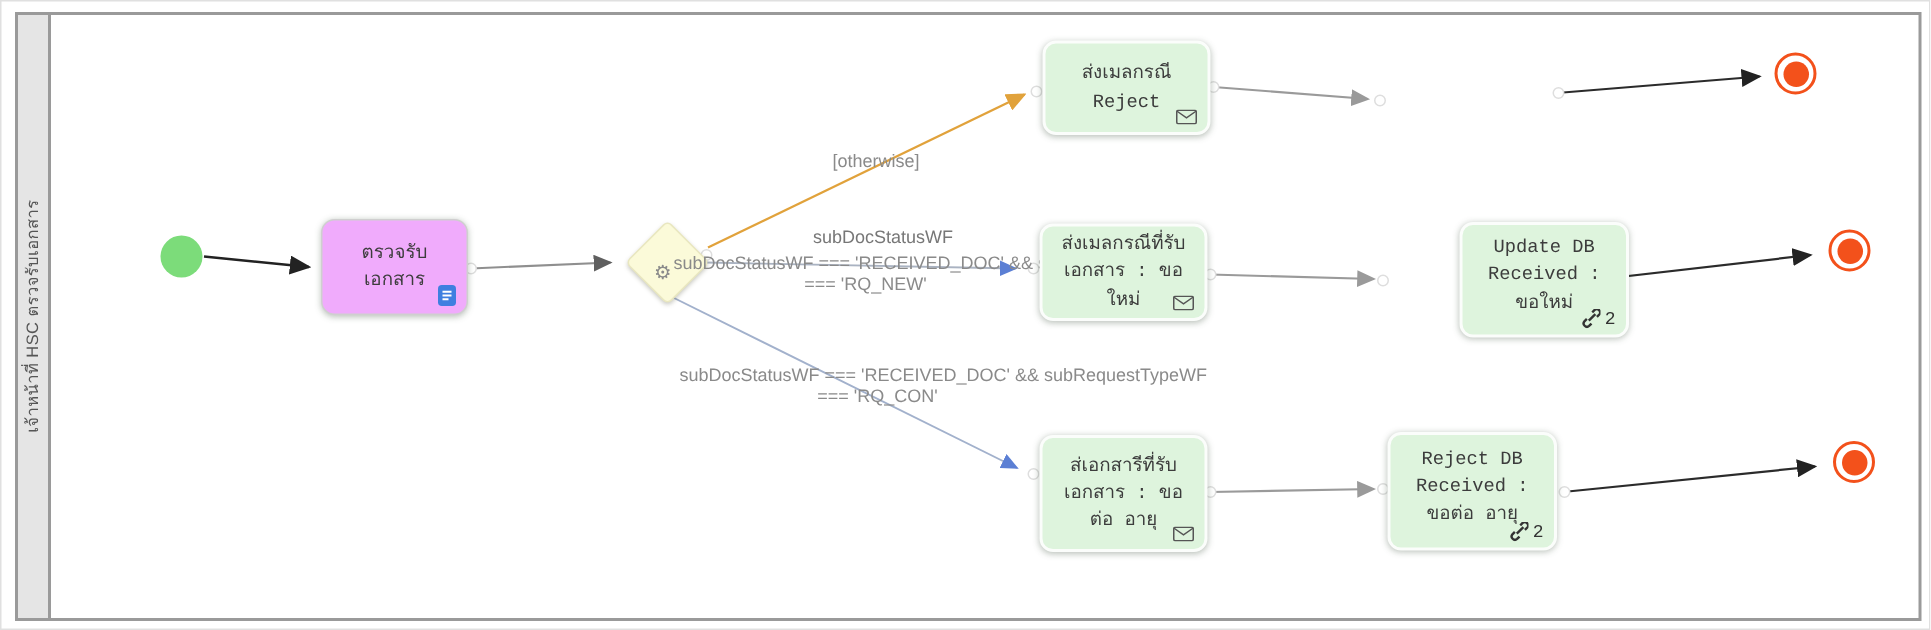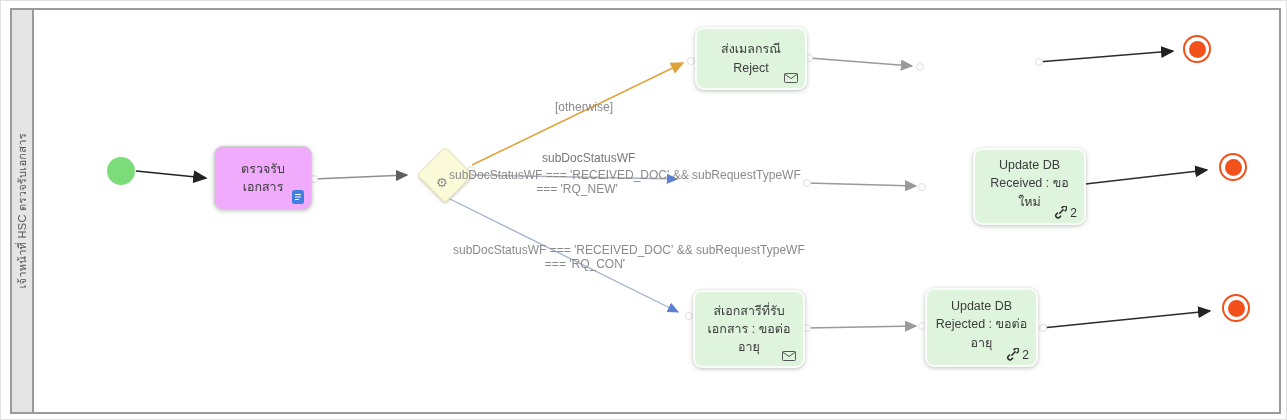--- a/index.html
+++ b/index.html
@@ -20,20 +20,21 @@
   .lane-strip span{
     writing-mode:vertical-rl;transform:rotate(180deg);
     font-size:11px;color:#555;white-space:nowrap;letter-spacing:.3px;
   }
   svg.wires{position:absolute;left:0;top:0;width:1287px;height:420px;}
   .node{
     position:absolute;box-sizing:border-box;border-radius:9px;
     display:flex;align-items:center;justify-content:flex-end;text-align:center;
     font-size:12.5px;color:#3c3c3c;line-height:1.45;padding:4px 8px;
     box-shadow:0 1px 4px rgba(60,80,60,.35);
+    font-family:Liberation Mono, monospace;
   }
   .node.white{background:#f0abfc;border:1px solid #cfcfcf;}
   .node.green{background:#def4dd;border:2px solid #fbfdfb;}
   .corner-icon{position:absolute;right:7px;bottom:5px;line-height:0;}
   .badge{
     position:absolute;right:7px;bottom:4px;display:flex;align-items:center;gap:3px;
     font-size:12px;color:#333;line-height:1;
   }
   .event{position:absolute;border-radius:50%;}
   .start-event{width:28px;height:28px;background:#7cdc7a;}
@@ -159,20 +160,29 @@
     <span>ส่งเมลกรณี Reject</span>
     <span class="corner-icon">
       <svg width="14" height="10" viewBox="0 0 14 10">
           <rect x=".5" y=".5" width="13" height="9" rx="1" fill="none" stroke="#555"></rect>
           <path d="M.5 1l6.5 4.5L13.5 1" fill="none" stroke="#555"></path>
         </svg>
     </span>
   </div>
 
 
+  <div class="node green" style="left:692px;top:148px;width:112px;height:65px;">
+    <span>ส่งเมลกรณีที่รับ เอกสาร : ขอใหม่</span>
+    <span class="corner-icon">
+      <svg width="14" height="10" viewBox="0 0 14 10">
+          <rect x=".5" y=".5" width="13" height="9" rx="1" fill="none" stroke="#555"></rect>
+          <path d="M.5 1l6.5 4.5L13.5 1" fill="none" stroke="#555"></path>
+        </svg>
+    </span>
+  </div>
 
   <div class="node green" style="left:972px;top:147px;width:113px;height:77px;">
     <span style="padding-bottom:6px;">Update DB Received : ขอใหม่</span>
     <span class="badge">
       <svg width="13" height="13" viewBox="0 0 13 13">
           <g fill="none" stroke="#333" stroke-width="1.6">
             <path d="M5.2 7.8L9.6 3.4"></path>
             <path d="M7.5 2.2l1.6-1.6a2.2 2.2 0 013.1 3.1L10.6 5.3"></path>
             <path d="M5.5 7.7L3.9 9.3a2.2 2.2 0 01-3.1-3.1l1.6-1.6" transform="translate(1.5 2)"></path>
           </g>
@@ -185,21 +195,21 @@
     <span>ส่เอกสารีที่รับ เอกสาร : ขอต่อ อายุ</span>
     <span class="corner-icon">
       <svg width="14" height="10" viewBox="0 0 14 10">
           <rect x=".5" y=".5" width="13" height="9" rx="1" fill="none" stroke="#555"></rect>
           <path d="M.5 1l6.5 4.5L13.5 1" fill="none" stroke="#555"></path>
         </svg>
     </span>
   </div>
 
   <div class="node green" style="left:924px;top:287px;width:113px;height:79px;">
-    <span style="padding-bottom:6px;">Update DB Rejected : ขอต่อ อายุ</span>
+    <span style="padding-bottom:6px;">Reject DB Received : ขอต่อ อายุ</span>
     <span class="badge">
       <svg width="13" height="13" viewBox="0 0 13 13">
           <g fill="none" stroke="#333" stroke-width="1.6">
             <path d="M5.2 7.8L9.6 3.4"></path>
             <path d="M7.5 2.2l1.6-1.6a2.2 2.2 0 013.1 3.1L10.6 5.3"></path>
             <path d="M5.5 7.7L3.9 9.3a2.2 2.2 0 01-3.1-3.1l1.6-1.6" transform="translate(1.5 2)"></path>
           </g>
         </svg>
       <span>2</span>
     </span>

